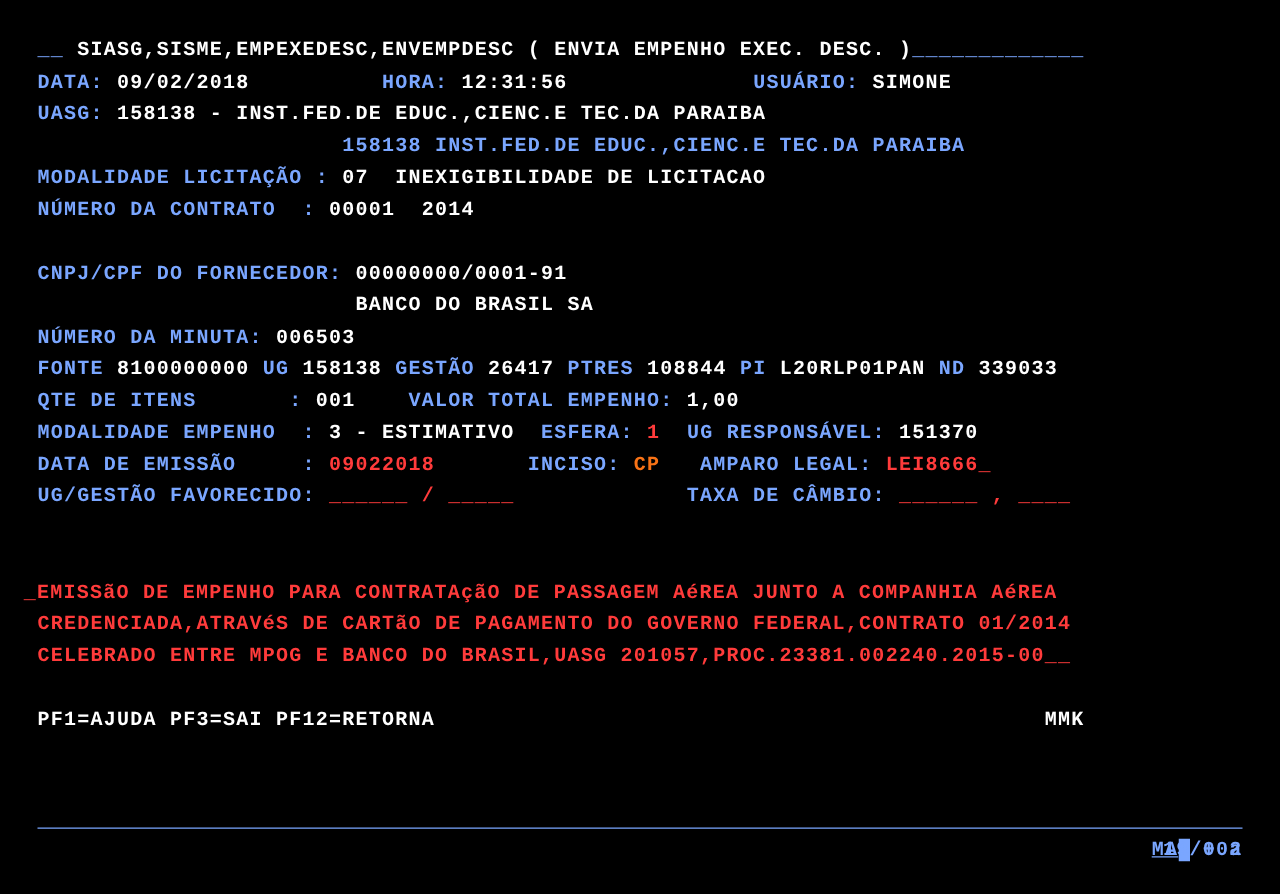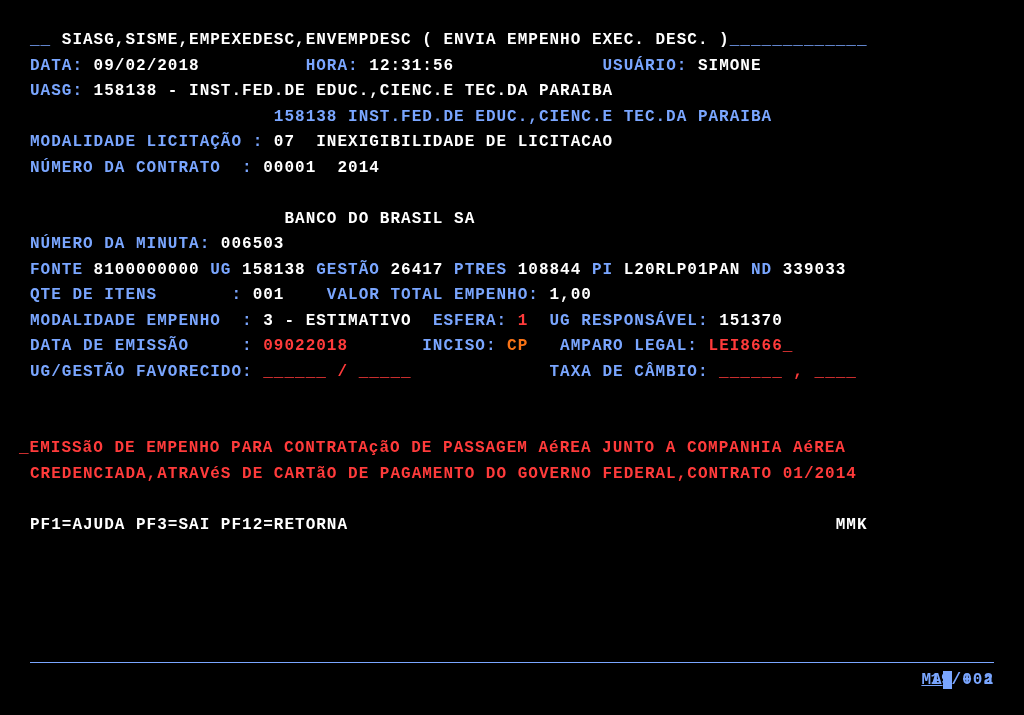--- a/index.html
+++ b/index.html
@@ -72,20 +72,21 @@
   <div class="row"><span class="blue">UASG:</span><span class="white"> 158138 - </span><span class="white">INST.FED.DE EDUC.,CIENC.E TEC.DA PARAIBA</span></div>
 
   <div class="row"><span class="white">                       </span><span class="blue">158138 INST.FED.DE EDUC.,CIENC.E TEC.DA PARAIBA</span></div>
 
   <div class="row"><span class="blue">MODALIDADE LICITAÇÃO :</span><span class="white"> 07  INEXIGIBILIDADE DE LICITACAO</span></div>
 
   <div class="row"><span class="blue">NÚMERO</span><span class="blue"> DA CONTRATO  :</span><span class="white"> 00001  2014</span></div>
 
   <div class="row">&nbsp;</div>
 
+  <div class="row"><span class="blue">CNPJ/CPF DO FORNECEDOR:</span><span class="white"> 00000000/0001-91</span></div>
 
   <div class="row"><span class="white">                        </span><span class="white">BANCO DO BRASIL SA</span></div>
 
   <div class="row"><span class="blue">NÚMERO DA MINUTA:</span><span class="white"> 006503</span></div>
 
   <div class="row"><span class="blue">FONTE</span><span class="white"> 8100000000 </span><span class="blue">UG</span><span class="white"> 158138 </span><span class="blue">GESTÃO</span><span class="white"> 26417 </span><span class="blue">PTRES</span><span class="white"> 108844 </span><span class="blue">PI</span><span class="white"> L20RLP01PAN </span><span class="blue">ND</span><span class="white"> 339033</span></div>
 
   <div class="row"><span class="blue">QTE DE ITENS       :</span><span class="white"> 001    </span><span class="blue">VALOR TOTAL EMPENHO:</span><span class="white"> 1,00</span></div>
 
   <div class="row"><span class="blue">MODALIDADE EMPENHO  :</span><span class="white"> 3 - ESTIMATIVO  </span><span class="blue">ESFERA:</span><span class="red"> 1  </span><span class="blue">UG RESPONSÁVEL:</span><span class="white"> 151370</span></div>
@@ -93,20 +94,21 @@
   <div class="row"><span class="blue">DATA DE EMISSÃO     :</span><span class="red"> 09022018       </span><span class="blue">INCISO:</span><span class="green"> CP   </span><span class="blue">AMPARO LEGAL:</span><span class="red"> LEI8666_</span></div>
 
   <div class="row"><span class="blue">UG/GESTÃO FAVORECIDO:</span><span class="red"> ______ / _____             </span><span class="blue">TAXA DE CÂMBIO:</span><span class="red"> ______ , ____</span></div>
 
   <div class="row">&nbsp;</div>
   <div class="row">&nbsp;</div>
 
 
   <div class="row" style="margin-left:-11px;"><span class="red">_</span><span class="red">EMISSãO DE EMPENHO PARA CONTRATAçãO DE PASSAGEM AéREA JUNTO A COMPANHIA AéREA</span></div>
   <div class="row"><span class="red">CREDENCIADA,ATRAVéS DE CARTãO DE PAGAMENTO DO GOVERNO FEDERAL,CONTRATO 01/2014</span></div>
+  <div class="row"><span class="red">CELEBRADO ENTRE MPOG E BANCO DO BRASIL,UASG 201057,PROC.23381.002240.2015-00__</span></div>
 
   <div class="row">&nbsp;</div>
 
   <div class="row"><span class="white">PF1=AJUDA PF3=SAI PF12=RETORNA</span><span>                                              </span><span class="white">MMK</span></div>
 
   <div class="hr-top"></div>
 
   <div id="status-bar">
     <span class="blue under">MA</span><span class="cursor"></span><span class="blue"> + </span><span class="blue">a</span>
     <span id="status-right" class="blue">19/002</span>

